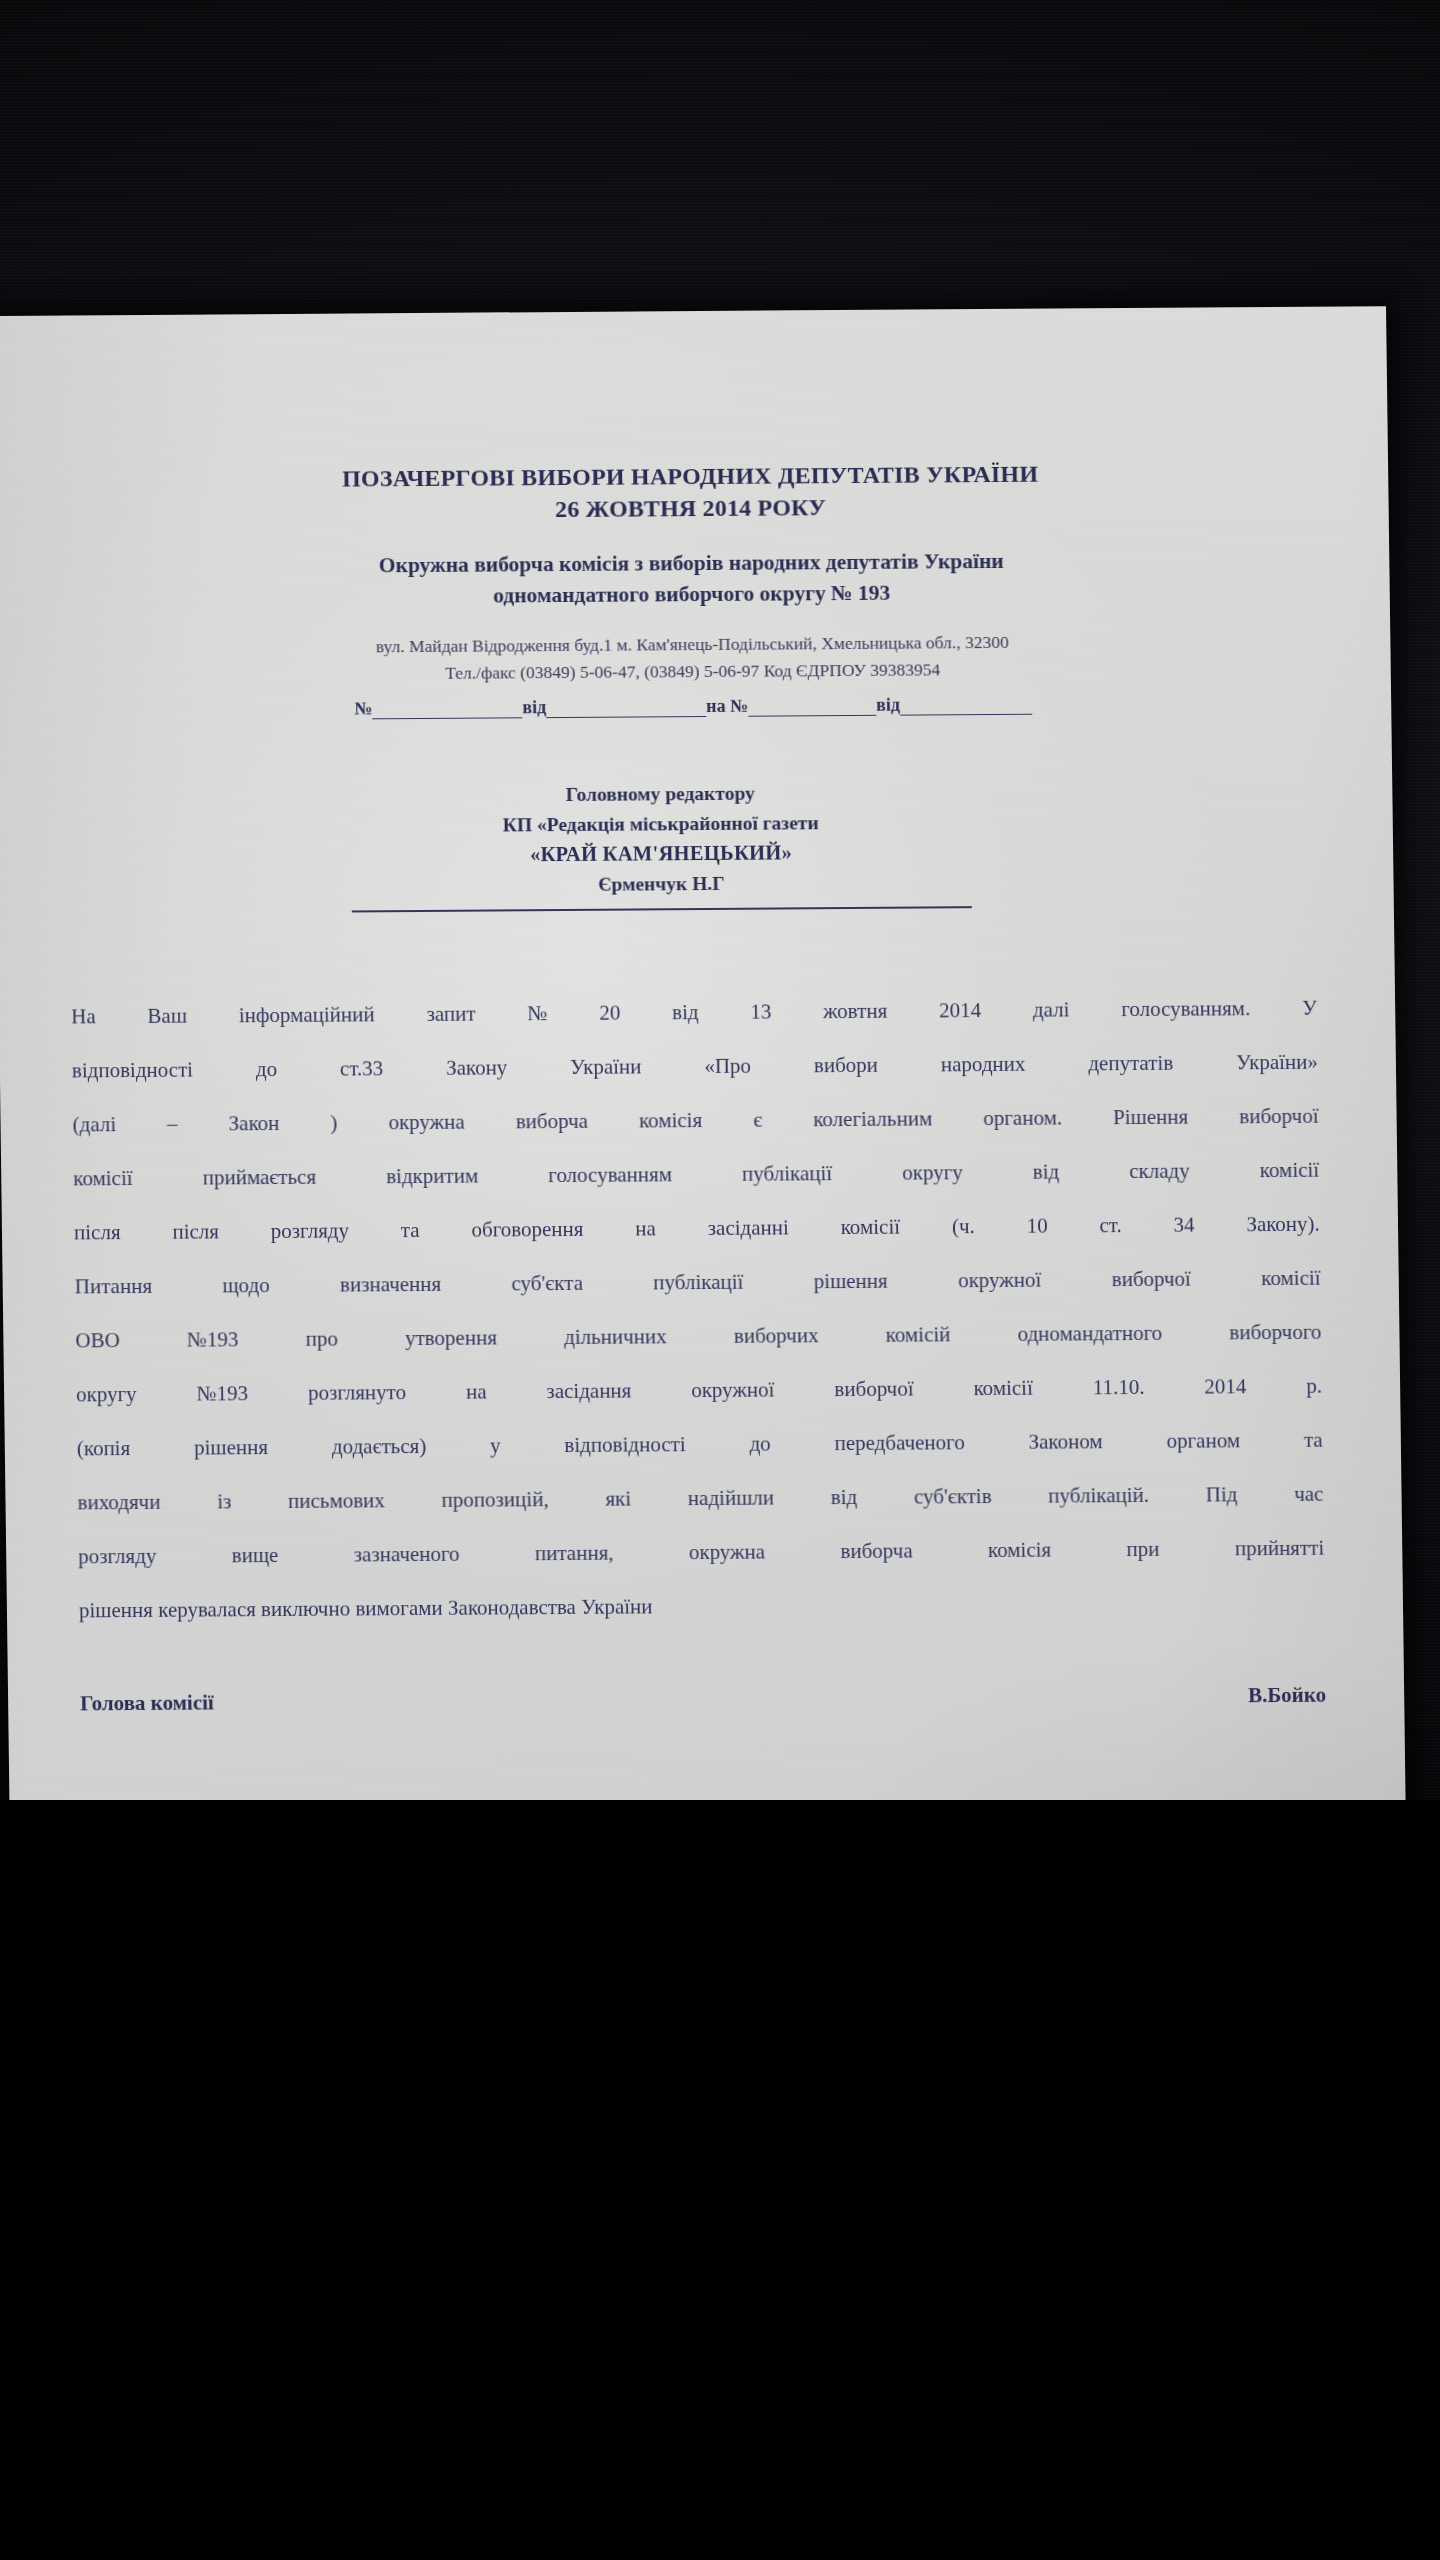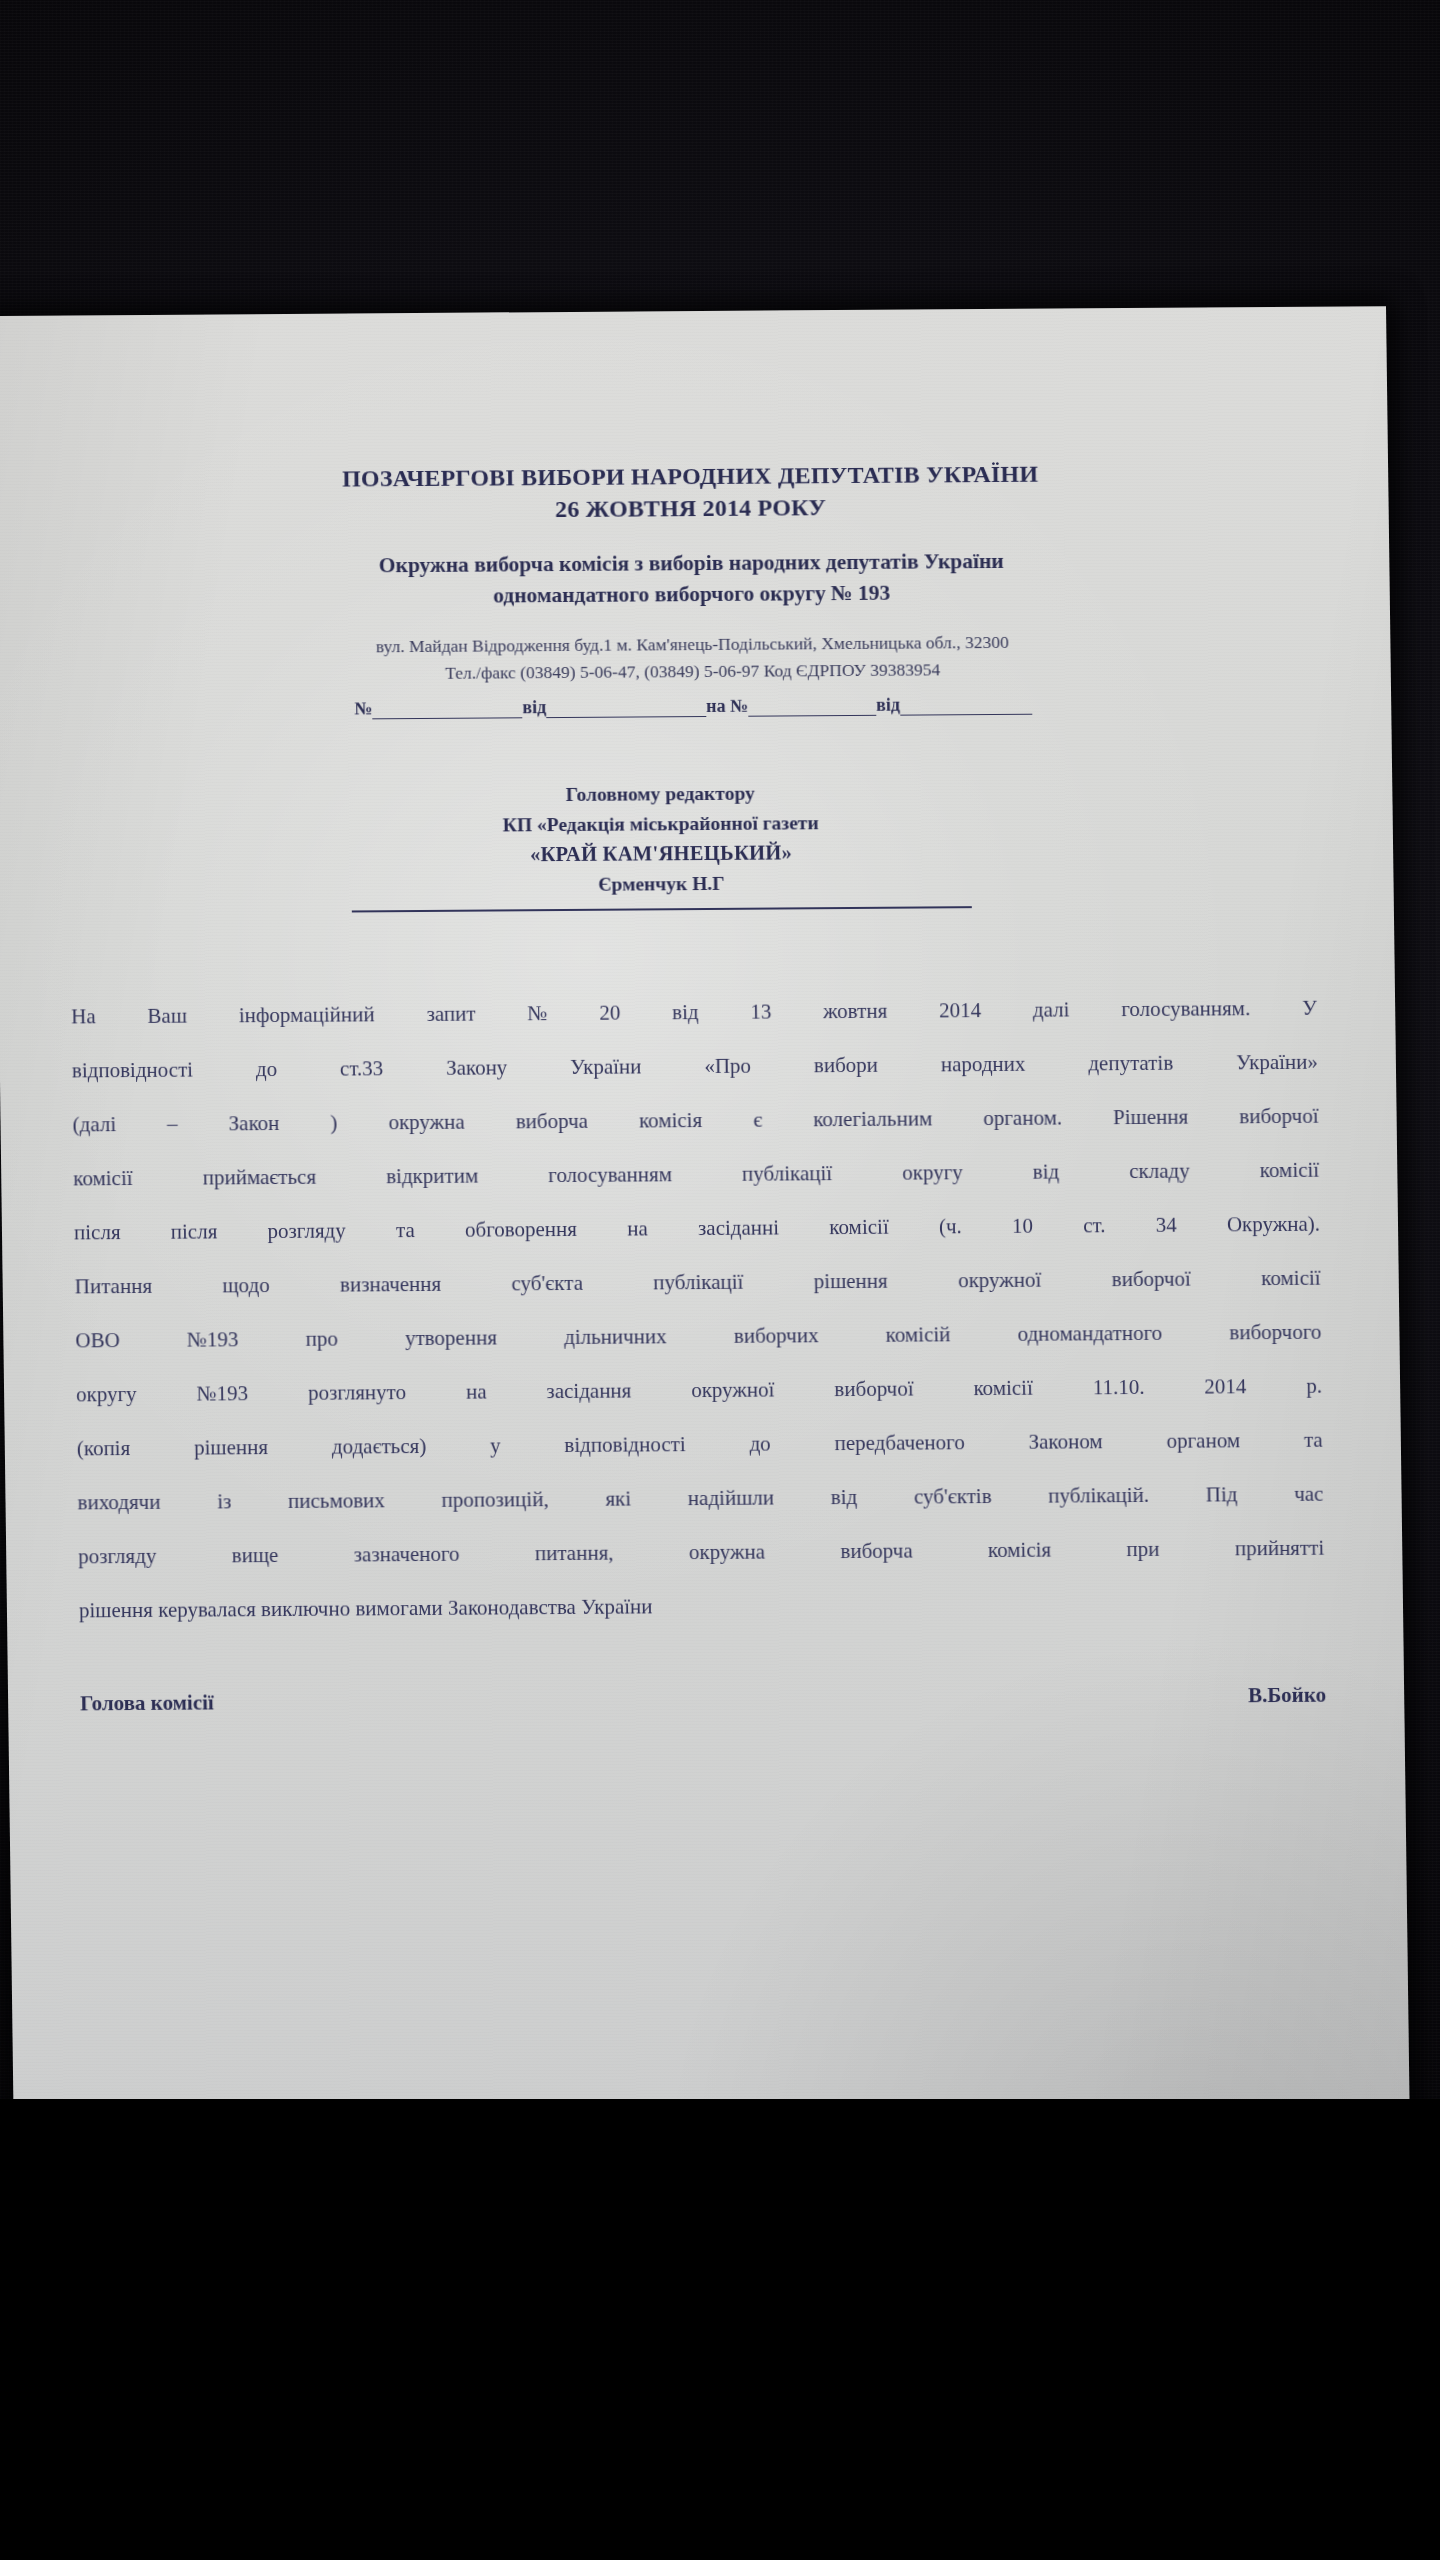--- a/index.html
+++ b/index.html
@@ -12,21 +12,21 @@
     width: 1440px;
     height: 2560px;
     overflow: hidden;
     font-family: "Liberation Serif", "DejaVu Serif", serif;
   }
 
   
   .photo-stage {
     position: relative;
     width: 1440px;
-    height: 2099px;
+    height: 1800px;
     background:
       radial-gradient(ellipse 120% 70% at 50% 50%, #17161d 0%, #0d0c11 55%, #050406 100%);
     overflow: hidden;
   }
   .backdrop-grain {
     position: absolute;
     inset: 0;
     background-image:
       repeating-linear-gradient(0deg, rgba(255,255,255,0.018) 0px, rgba(255,255,255,0.018) 1px, rgba(0,0,0,0) 1px, rgba(0,0,0,0) 3px),
       repeating-linear-gradient(90deg, rgba(255,255,255,0.012) 0px, rgba(255,255,255,0.012) 1px, rgba(0,0,0,0) 1px, rgba(0,0,0,0) 4px);
@@ -305,21 +305,21 @@
               <i>розгляду</i>
               <i>та</i>
               <i>обговорення</i>
               <i>на</i>
               <i>засіданні</i>
               <i>комісії</i>
               <i>(ч.</i>
               <i>10</i>
               <i>ст.</i>
               <i>34</i>
-              <i>Окружна).</i>
+              <i>Закону).</i>
             </span>
           <span class="body-line just">
               <i>Питання</i>
               <i>щодо</i>
               <i>визначення</i>
               <i>суб'єкта</i>
               <i>публікації</i>
               <i>рішення</i>
               <i>окружної</i>
               <i>виборчої</i>

